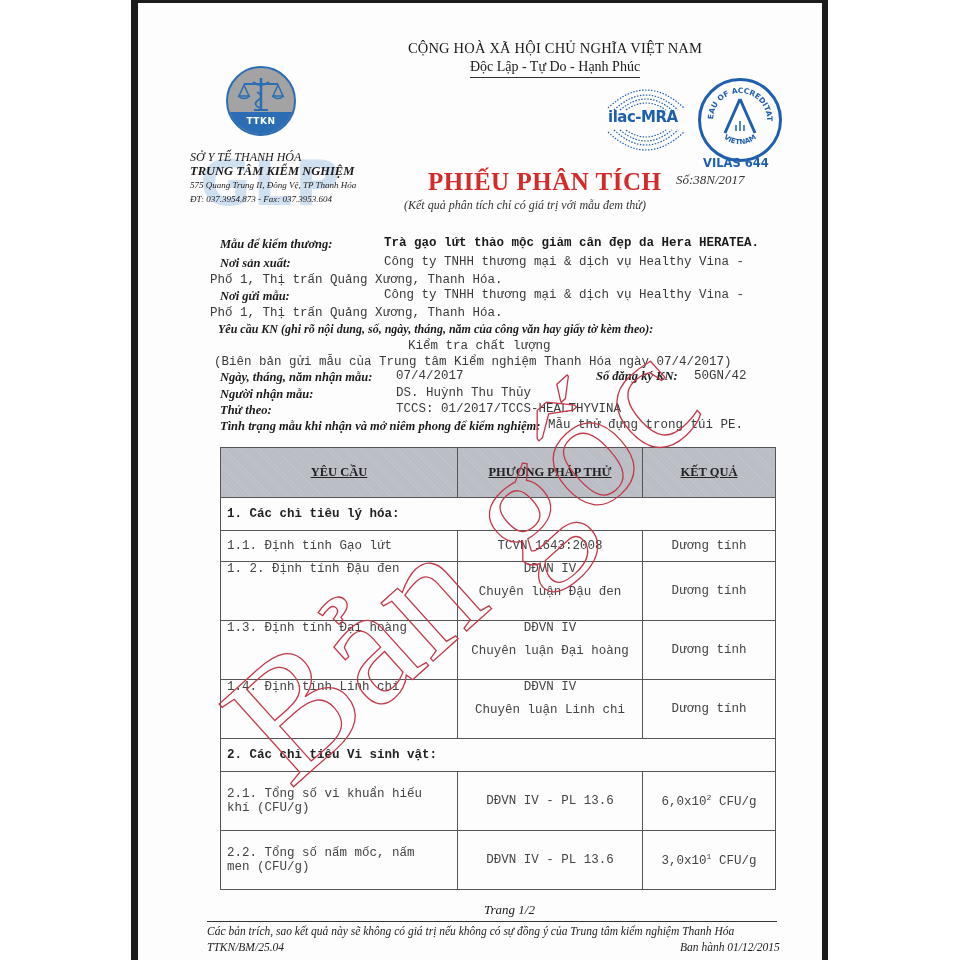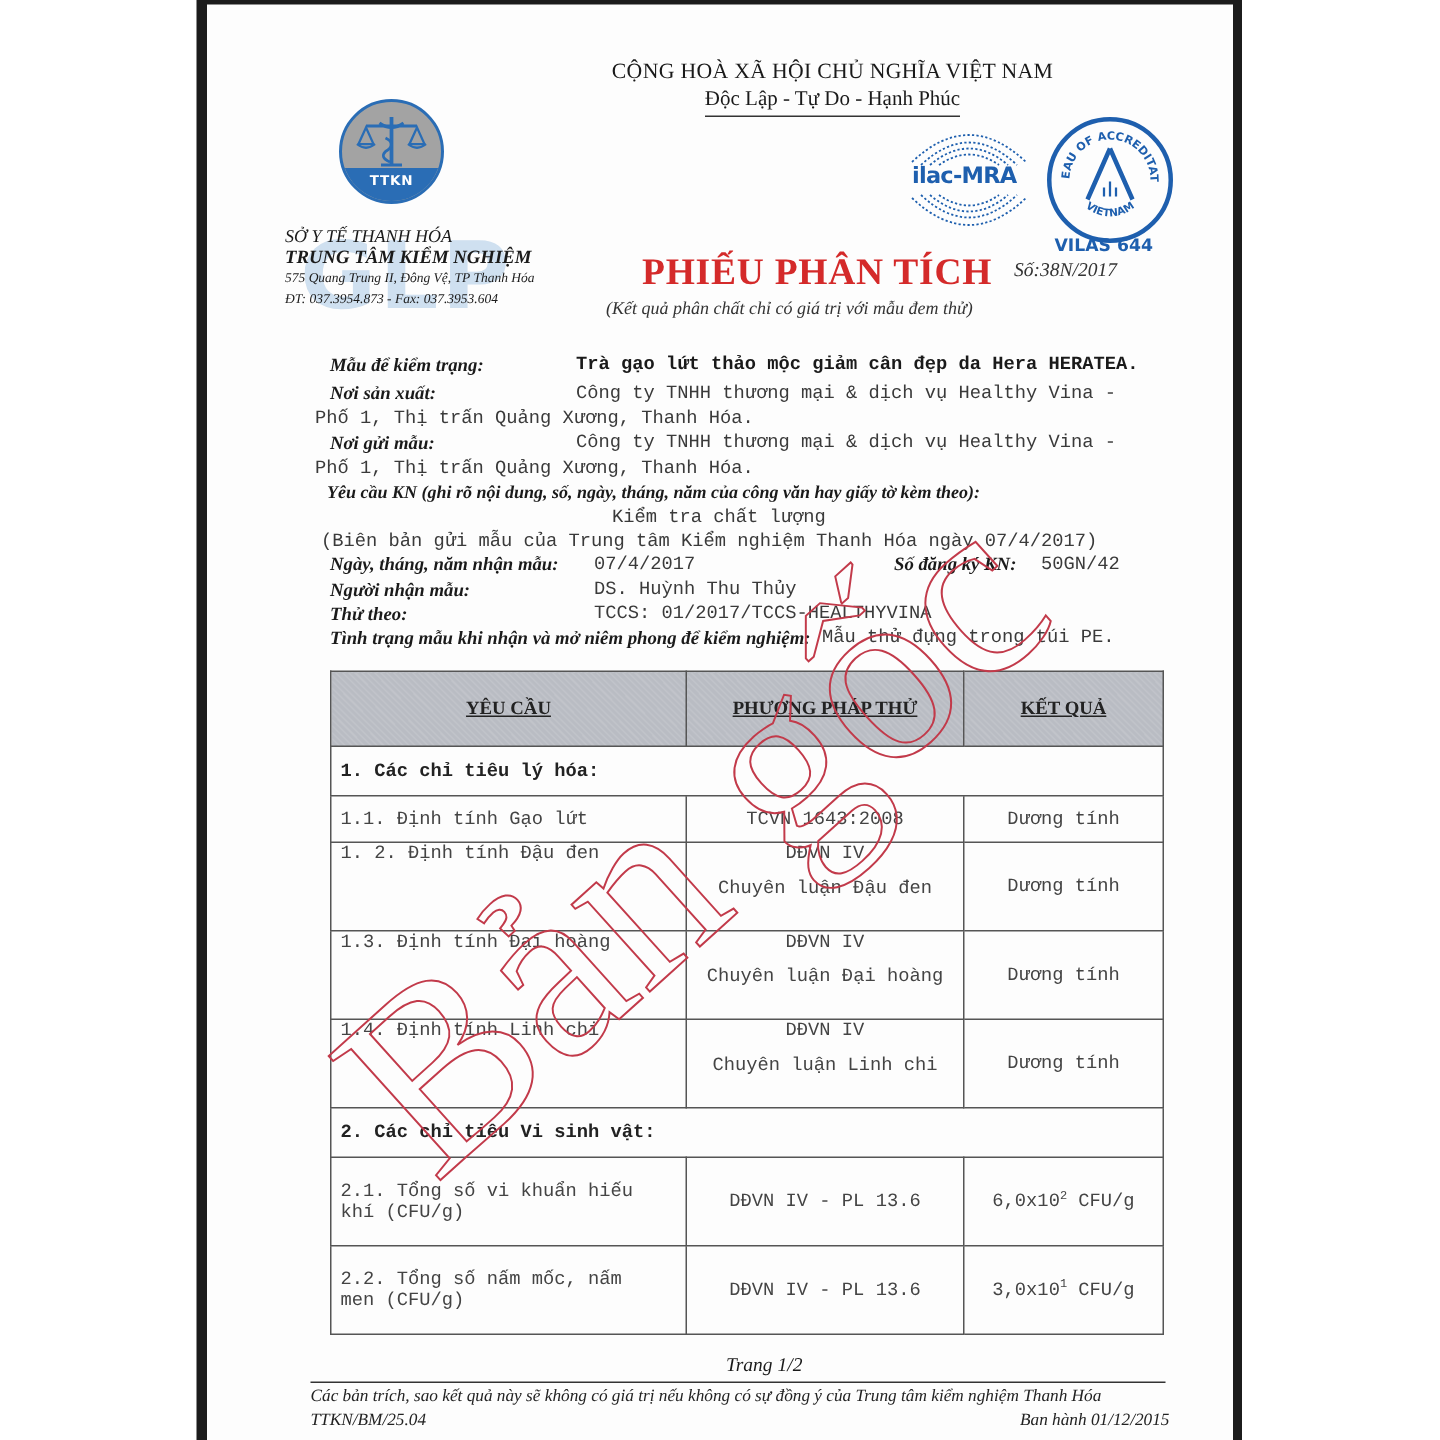--- a/index.html
+++ b/index.html
@@ -179,24 +179,24 @@
     <path d="M39 18 L24 52 M39 18 L54 52" stroke="#1e5fae" stroke-width="3" fill="none"></path>
     <line x1="35" y1="44" x2="35" y2="50" stroke="#1e5fae" stroke-width="1.5"></line>
     <line x1="39" y1="40" x2="39" y2="50" stroke="#1e5fae" stroke-width="1.5"></line>
     <line x1="43" y1="44" x2="43" y2="50" stroke="#1e5fae" stroke-width="1.5"></line>
   </svg>
 </div>
 <div class="vilas">VILAS 644</div>
 <div class="so-no">Số:38N/2017</div>
 
 <div class="title">PHIẾU PHÂN TÍCH</div>
-<div class="subtitle">(Kết quả phân chất chỉ có giá trị với mẫu đem thử)</div>
+<div class="subtitle">(Kết quả phân tích chỉ có giá trị với mẫu đem thử)</div>
 
 <div class="row" style="left:220px; top:235px;">
-  <span class="lbl">Mẫu để kiểm trạng:</span>
+  <span class="lbl">Mẫu để kiểm thương:</span>
   <span class="val bold-mono" style="position:absolute; left:164px;">Trà gạo lứt thảo mộc giảm cân đẹp da Hera HERATEA.</span>
 </div>
 <div class="row" style="left:220px; top:254px;">
   <span class="lbl">Nơi sản xuất:</span>
   <span class="val" style="position:absolute; left:164px;">Công ty TNHH thương mại &amp; dịch vụ Healthy Vina -</span>
 </div>
 <div class="row" style="left:210px; top:270px;">
   <span class="val">Phố 1, Thị trấn Quảng Xương, Thanh Hóa.</span>
 </div>
 <div class="row" style="left:220px; top:287px;">

